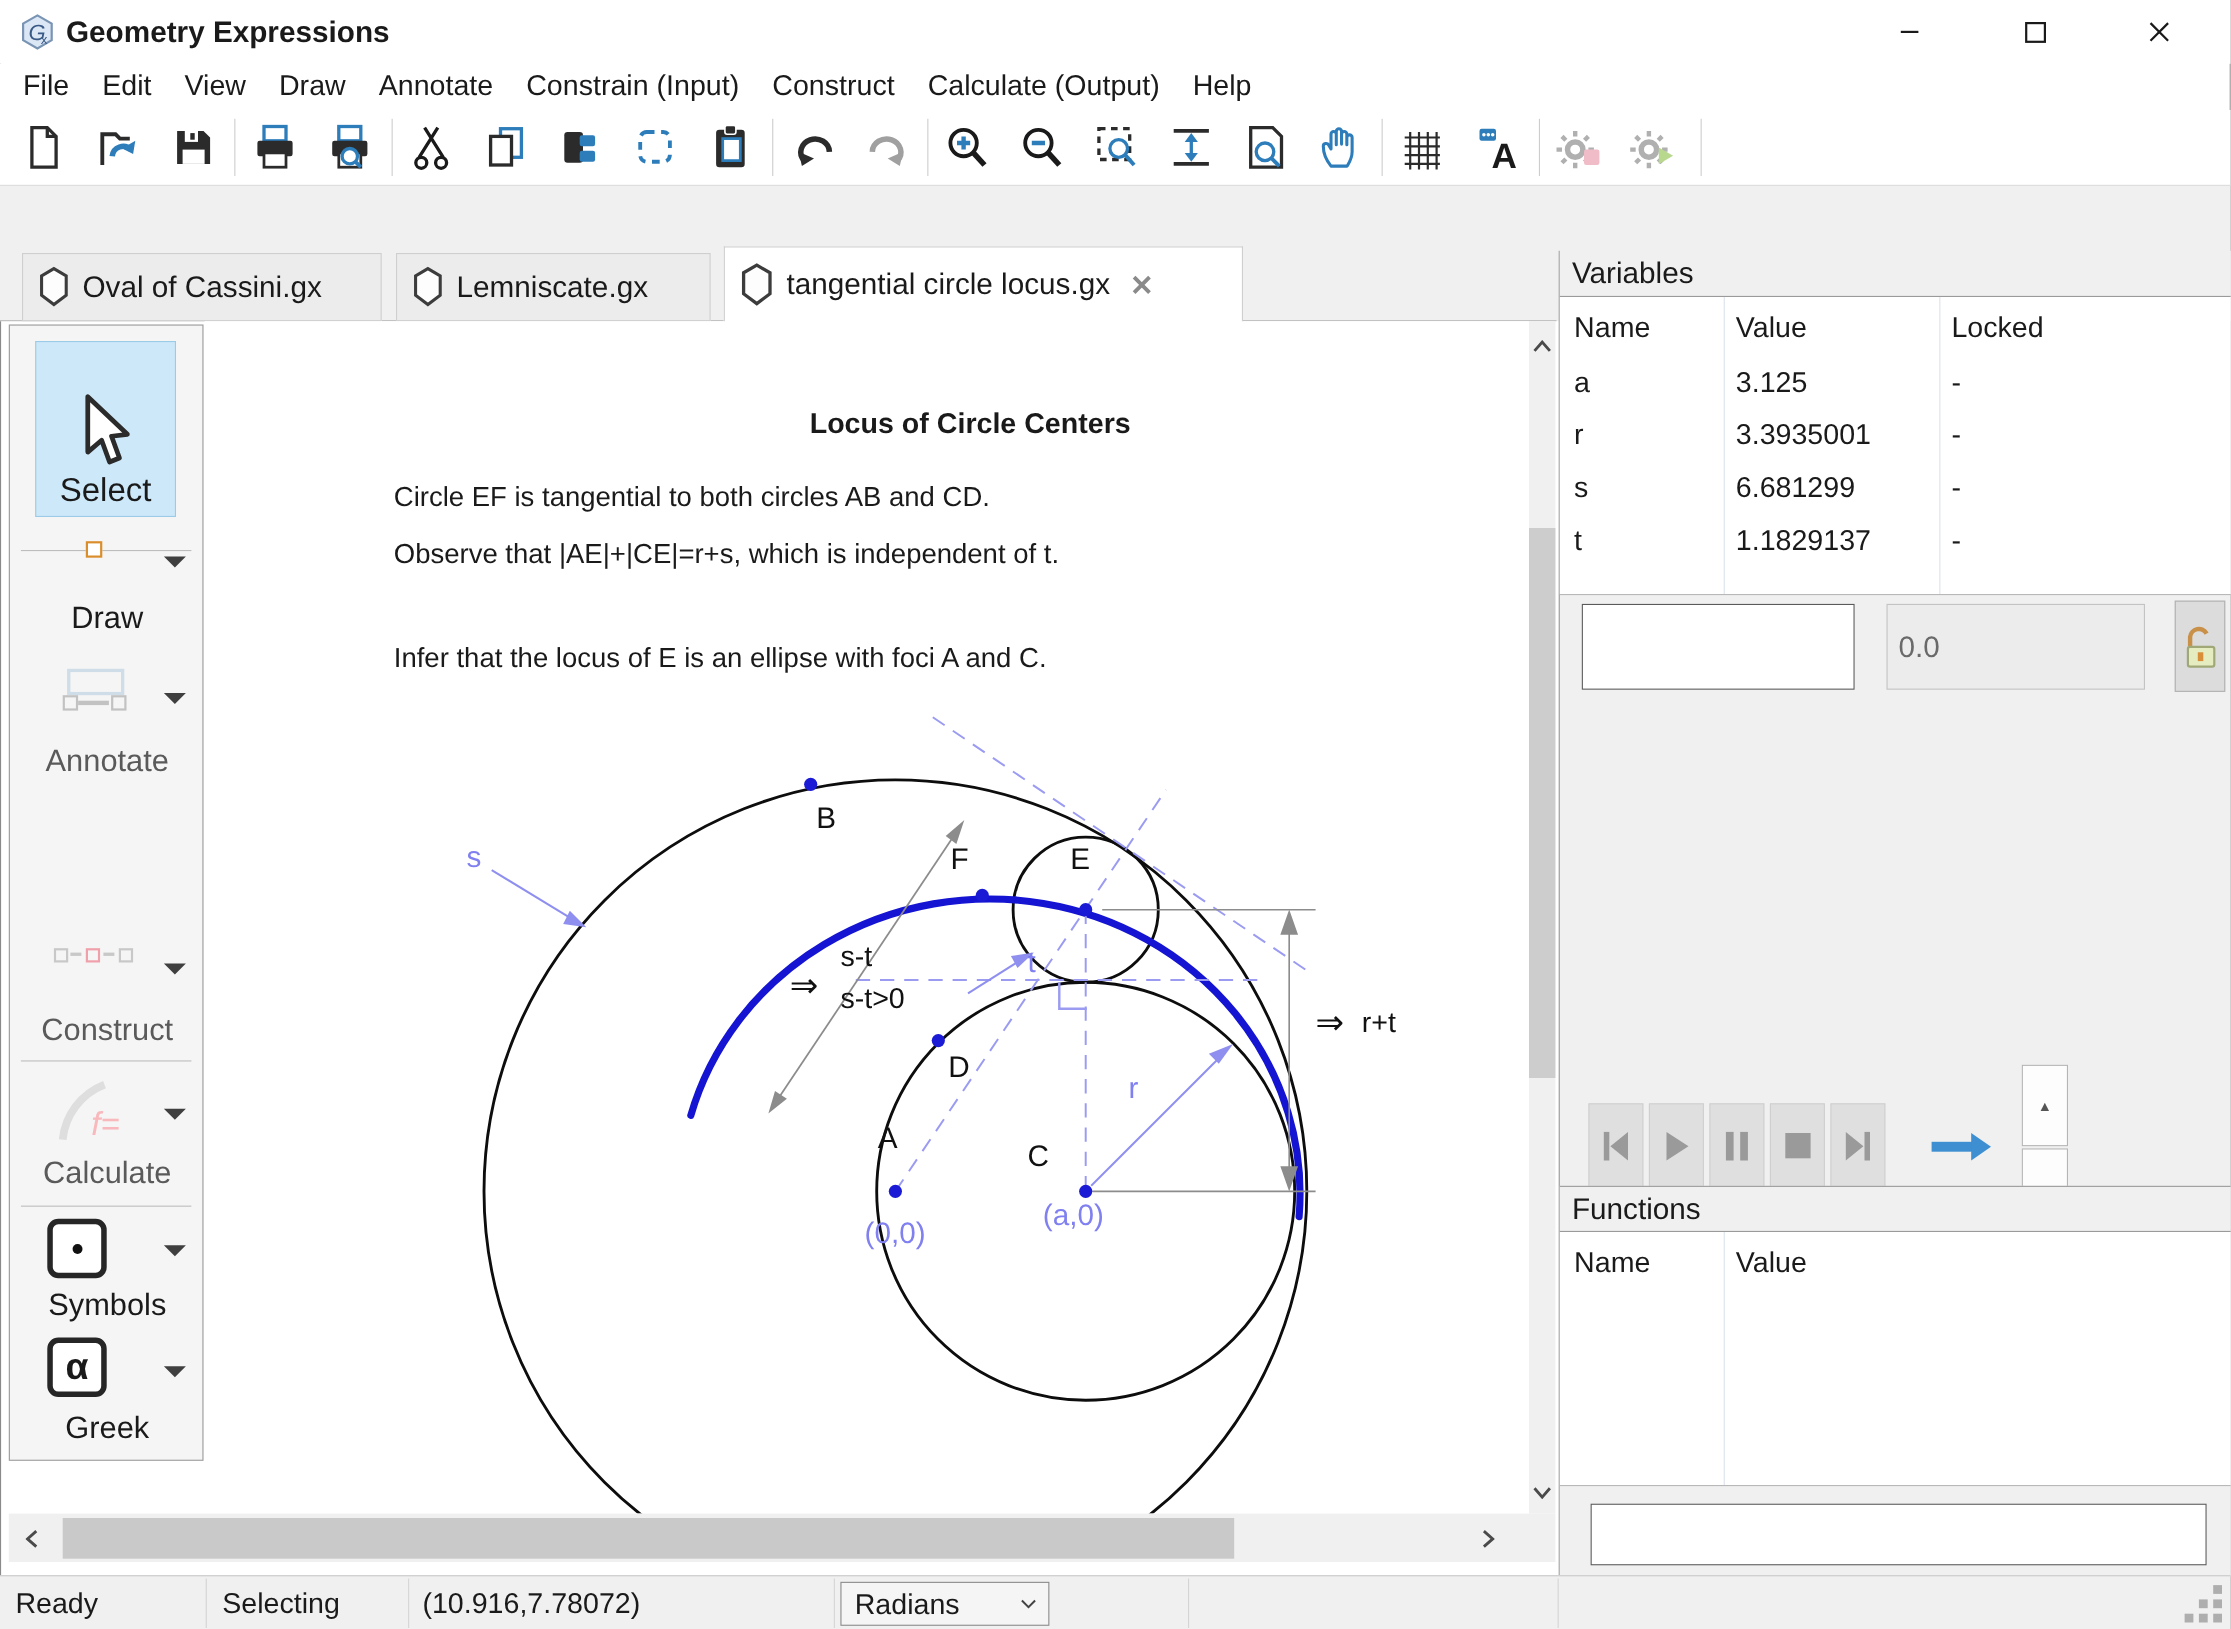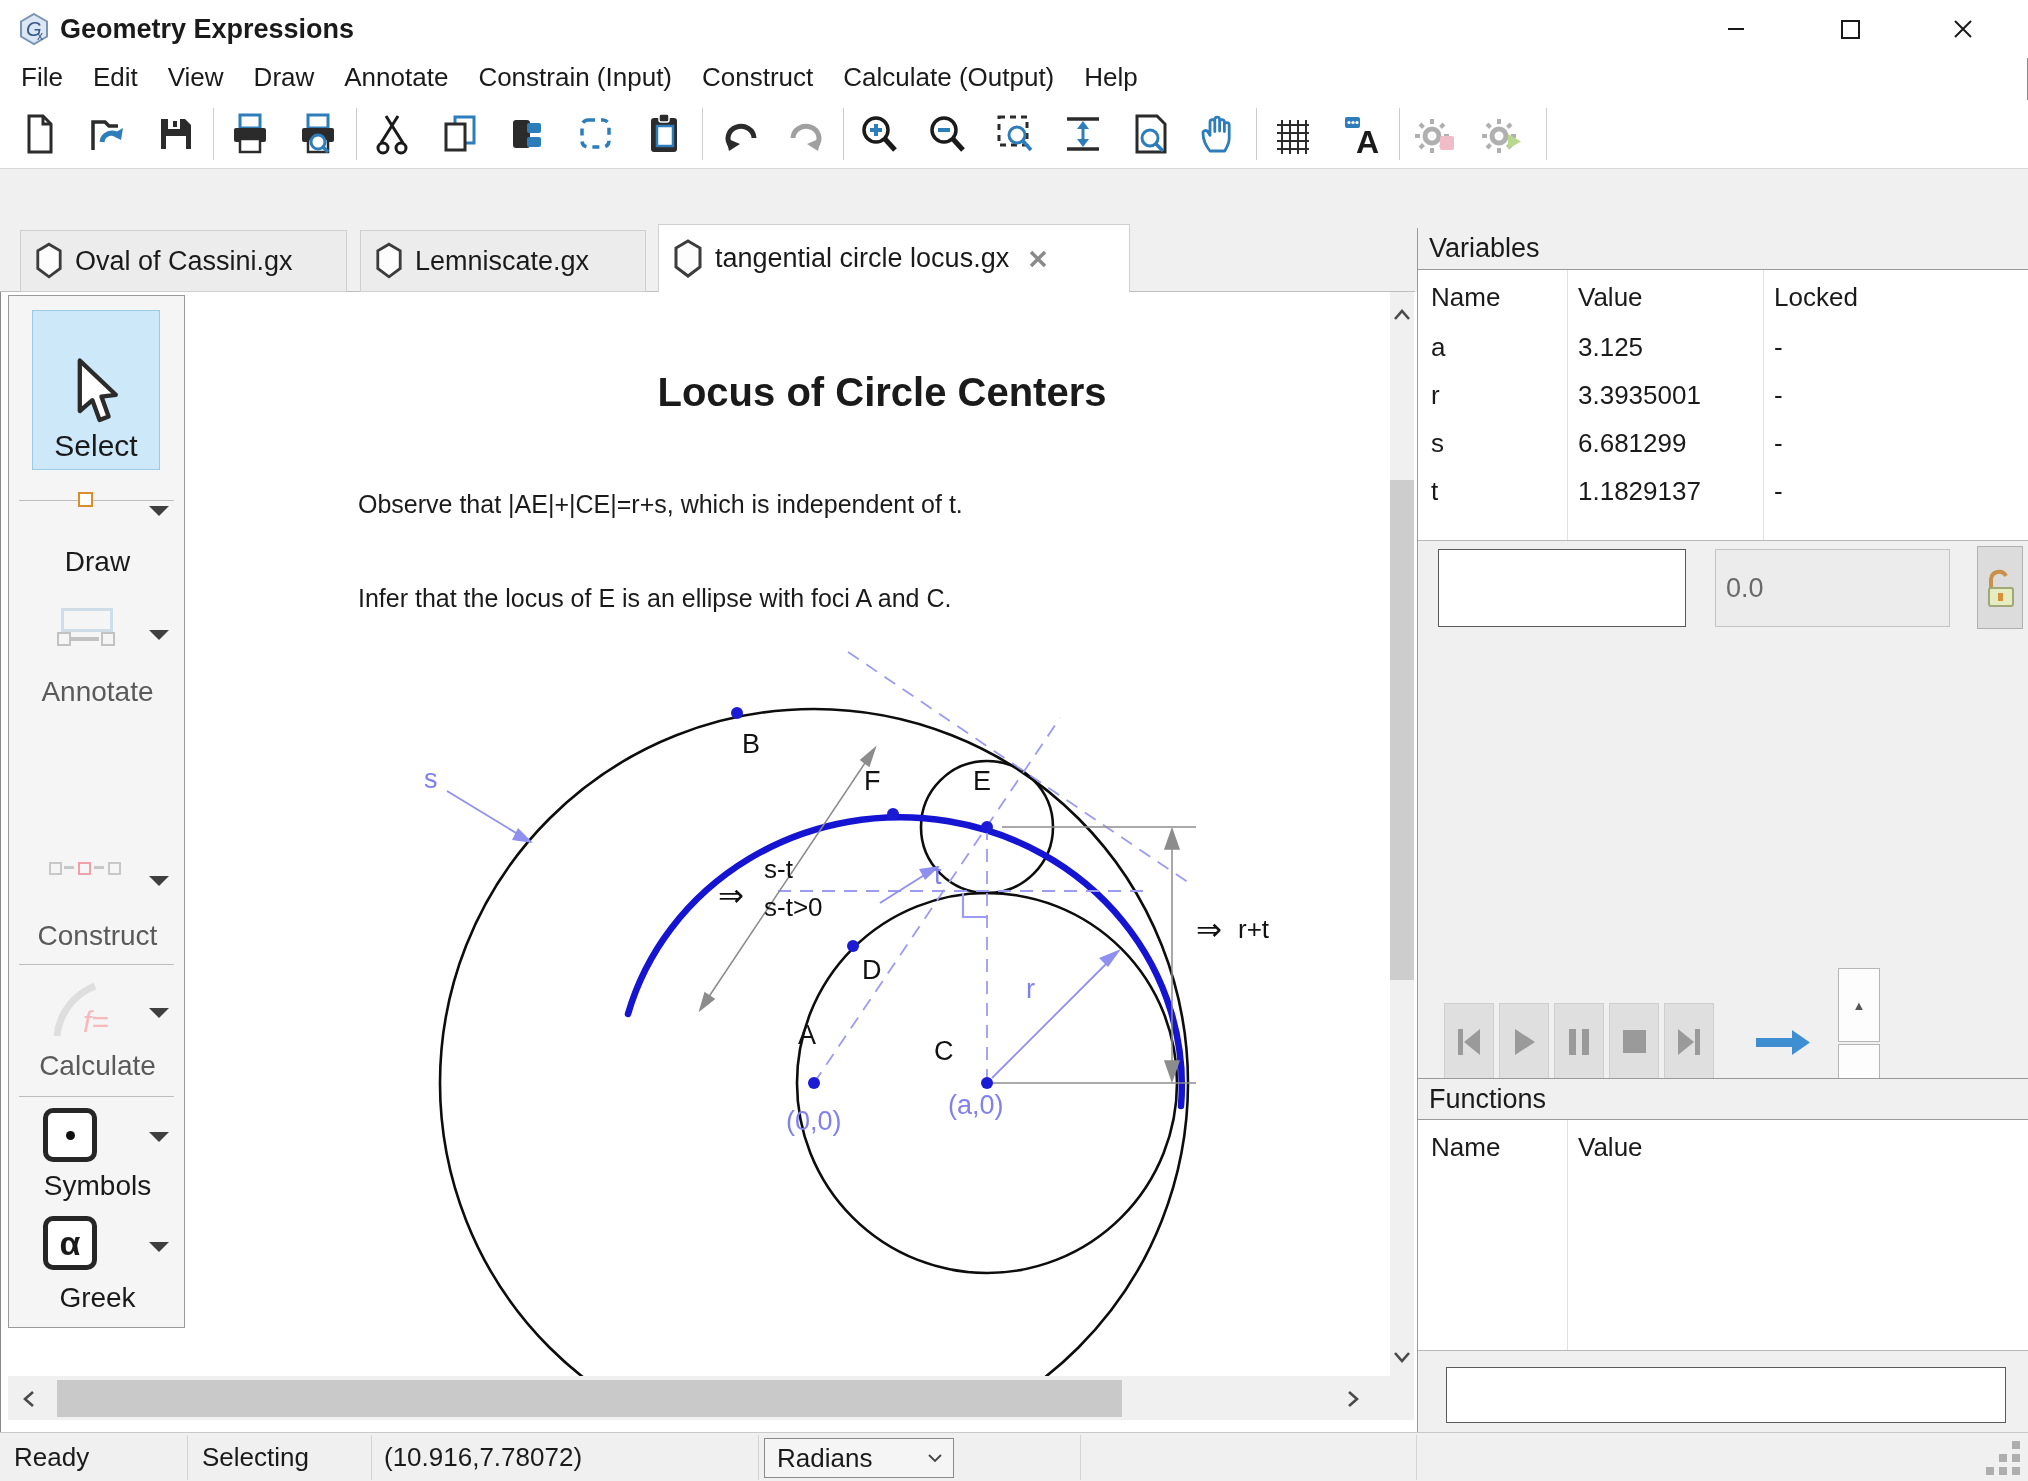--- a/index.html
+++ b/index.html
@@ -30,21 +30,21 @@
   #select-btn{left:23px;top:14px;width:128px;height:160px;background:#cde8f8;border:1px solid #9ccbe8;
       display:flex;flex-direction:column;align-items:center;justify-content:flex-end;box-sizing:border-box;}
   #select-label{font-size:30px;margin-bottom:6px;}
   .tool-group-label{width:177px;text-align:center;font-size:28px;}
   .drop-arrow{width:0;height:0;border-left:10px solid transparent;border-right:10px solid transparent;border-top:10px solid #3f3f3f;}
   .tool-sep{left:10px;width:155px;height:1px;background:#bdbdbd;}
   .gray-label{color:#5a5a5a;}
   .sq-icon{border:5px solid #262626;border-radius:10px;width:44px;height:44px;display:flex;align-items:center;justify-content:center;box-sizing:content-box;background:#fff;}
   
   #canvas{left:186px;top:292px;width:1204px;height:1084px;background:#fff;}
-  #doc-title{left:211px;top:78px;width:970px;text-align:center;font-size:40px;font-weight:bold;}
+  #doc-title{left:211px;top:78px;width:970px;text-align:center;font-size:26px;font-weight:bold;}
   .para{left:172px;font-size:25px;white-space:nowrap;}
   
   #vscroll{left:1390px;top:292px;width:24px;height:1084px;background:#f0f0f0;}
   #vthumb{left:1390px;top:480px;width:24px;height:500px;background:#cdcdcd;}
   #hscroll{left:8px;top:1376px;width:1406px;height:44px;background:#f0f0f0;}
   #hthumb{left:57px;top:1380px;width:1065px;height:37px;background:#c9c9c9;}
   .chev{display:flex;align-items:center;justify-content:center;}
   
   #rightpanel{left:1417px;top:228px;width:611px;height:1204px;background:#f0f0f0;border-left:1px solid #9a9a9a;box-sizing:border-box;}
   .panel-header{left:0;width:611px;height:42px;background:#f0f0f0;border-bottom:1px solid #9a9a9a;
@@ -346,20 +346,21 @@
 
     <div class="abs" style="left:0;top:912px;width:177px;height:120px">
       <div class="abs sq-icon" style="left:34px;top:8px;font-size:34px;font-weight:bold">α</div>
       <div class="abs drop-arrow" style="left:140px;top:34px"></div>
       <div class="abs tool-group-label" style="top:74px">Greek</div>
     </div>
   </div>
 
   <div class="abs" id="canvas">
     <div class="abs" id="doc-title">Locus of Circle Centers</div>
+    <div class="abs para" style="top:146px">Circle EF is tangential to both circles AB and CD.</div>
     <div class="abs para" style="top:198px">Observe that |AE|+|CE|=r+s, which is independent of t.</div>
     <div class="abs para" style="top:292px">Infer that the locus of E is an ellipse with foci A and C.</div>
 
     <svg class="abs" style="left:0;top:0" width="1204" height="1084" viewBox="186 292 1204 1084">
 
       <circle cx="814" c="" cy="1083" r="374" fill="none" stroke="#0d0d0d" stroke-width="2.6"></circle>
       <circle cx="987" cy="1083" r="190" fill="none" stroke="#0d0d0d" stroke-width="2.6"></circle>
       <circle cx="987" cy="827" r="66" fill="none" stroke="#0d0d0d" stroke-width="2.6"></circle>
 
       <path d="M 628 1014 A 282 268 0 0 1 1181 1106" fill="none" stroke="#1414d2" stroke-width="6.5" stroke-linecap="round"></path>

